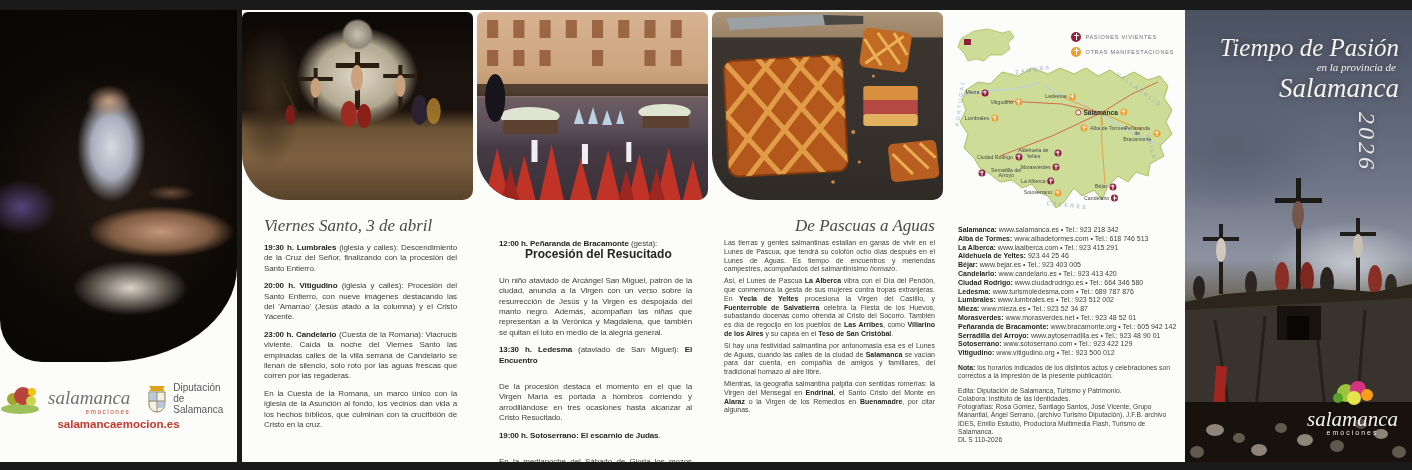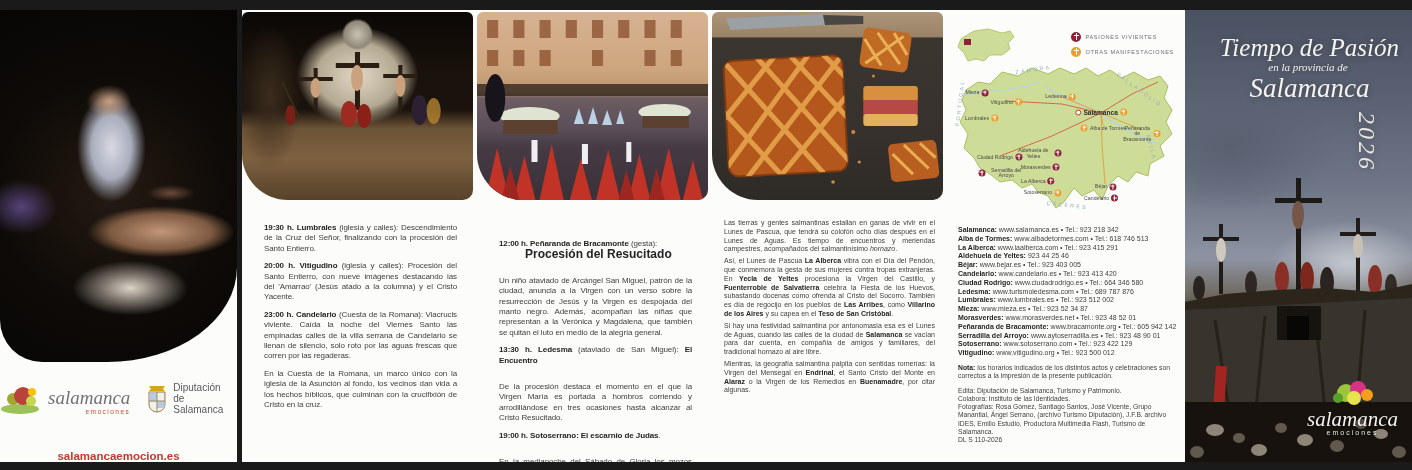--- a/index.html
+++ b/index.html
@@ -19,21 +19,21 @@
    radial-gradient(ellipse 92px 32px at 68% 63%, #c29678 0%, #7e5a41 55%, rgba(60,40,28,0) 80%),
    radial-gradient(ellipse 30px 10px at 72% 52%, #6b4a38 0%, rgba(0,0,0,0) 80%),
    radial-gradient(ellipse 50px 38px at 9% 56%, #55447a 0%, rgba(85,68,122,0) 72%),
    radial-gradient(circle at 48% 52%, #241a12 0%, #0d0a07 55%, #070605 100%);}
 .brand-row{position:absolute;left:0;right:0;top:372px;display:flex;justify-content:center;gap:16px;align-items:center}
 .brand-sal{display:flex;align-items:flex-end;gap:4px}
 .sal-script{font-family:"Liberation Serif",serif;font-style:italic;font-size:19px;color:#6f7072;line-height:18px}
 .sal-sub{font-size:6.5px;letter-spacing:1.5px;color:#d0452c;text-align:right;margin-top:1px}
 .brand-dip{display:flex;align-items:center;gap:5px}
 .dip-text{font-size:10px;color:#58595b;line-height:11px}
-.website{position:absolute;left:0;right:0;top:440px;text-align:center;font-weight:bold;font-size:11.5px;color:#c5382d}
+.website{position:absolute;left:0;right:0;top:408px;text-align:center;font-weight:bold;font-size:11.5px;color:#c5382d}
 
 
 .col .photo{position:absolute;top:2px;left:0;right:4px;height:188px;border-radius:6px 6px 10px 46px;overflow:hidden}
 .ph-svg{position:absolute;inset:0;width:100%;height:100%}
 .txt{position:absolute;top:206px;left:22px;right:20px;bottom:4px}
 h2.script{font-family:"Liberation Serif",serif;font-style:italic;font-weight:500;font-size:17px;color:#4a4a4a}
 p.ev{margin-top:7px;font-size:8px;line-height:10.4px;text-align:justify;color:#3e3e3e;letter-spacing:-0.1px}
 p.desc{margin-top:16px;font-size:8px;line-height:10.4px;text-align:justify;color:#3e3e3e;letter-spacing:-0.1px}
 p.sub{margin:0 0 0 26px;font-size:12px;line-height:10.4px;color:#3e3e3e}
 p b{color:#252525}
@@ -83,21 +83,21 @@
 .info-line b{color:#1f1f1f}
 p.nota{margin-top:6px;font-size:6.8px;line-height:8.4px;color:#3e3e3e}
 .credits{margin-top:6px}
 .credit-line{font-size:6.7px;line-height:8.2px;color:#3e3e3e}
 
 
 #panel-title{left:1185px;width:227px;background:
   radial-gradient(ellipse 110px 60px at 72% 56%, #c3c7cf 0%, rgba(195,199,207,0) 70%),
   radial-gradient(ellipse 140px 90px at 20% 30%, #596070 0%, rgba(89,96,112,0) 75%),
   linear-gradient(180deg,#4a5161 0%,#5b6273 20%,#707788 40%,#8d93a1 55%,#6f6a60 63%,#3a342b 68%,#2b261f 78%,#191510 90%,#131010 100%)}
-.title-block{position:absolute;top:24px;right:13px;text-align:center;color:#f4f3ee;
+.title-block{position:absolute;top:24px;right:13px;text-align:right;color:#f4f3ee;
   font-family:"Liberation Serif",serif;font-style:italic;text-shadow:0 0 6px rgba(0,0,0,.35)}
 .t1{font-size:25px;line-height:27px}
 .t2{font-size:11px;line-height:13px;padding-right:3px}
 .t3{font-size:27px;line-height:28px}
 .year{position:absolute;top:102px;right:32px;font-size:24px;color:#e8e7e2;
   font-family:"Liberation Serif",serif;font-style:italic;writing-mode:vertical-rl;letter-spacing:3px;text-shadow:0 0 6px rgba(0,0,0,.35)}
 .logo-right{position:absolute;right:14px;bottom:26px;text-align:center}
 .lr-script{font-family:"Liberation Serif",serif;font-style:italic;font-size:21px;color:#f5f4ef;line-height:20px;text-shadow:0 1px 3px rgba(0,0,0,.6)}
 .lr-sub{font-size:7px;letter-spacing:2px;color:#eceae4;text-shadow:0 1px 2px rgba(0,0,0,.6)}
 .calvary{position:absolute;inset:0;width:100%;height:100%}
@@ -155,20 +155,21 @@
         <ellipse cx="157" cy="74" rx="5" ry="11" fill="#c9a17d"></ellipse>
         <ellipse cx="106" cy="102" rx="8" ry="13" fill="#9e2b22"></ellipse>
         <ellipse cx="121" cy="104" rx="7" ry="12" fill="#8a2018"></ellipse>
         <ellipse cx="176" cy="98" rx="8" ry="15" fill="#2c2033"></ellipse>
         <ellipse cx="190" cy="99" rx="7" ry="13" fill="#b5842f" opacity=".8"></ellipse>
         <ellipse cx="48" cy="103" rx="5" ry="10" fill="#7a1e18"></ellipse>
         <line x1="40" y1="70" x2="56" y2="104" stroke="#3a2b18" stroke-width="2"></line>
       </svg>
     </div>
     <div class="txt">
+      <h2 class="script">Viernes Santo, 3 de abril</h2>
       <div>
           <p class="ev"><b>19:30 h. Lumbrales </b><span>(iglesia y calles): Descendimiento de la Cruz del Señor, finalizando con la procesión del Santo Entierro.</span></p>
           <p class="ev"><b>20:00 h. Vitigudino </b><span>(iglesia y calles): Procesión del Santo Entierro, con nueve imágenes destacando las del 'Amarrao' (Jesús atado a la columna) y el Cristo Yacente.</span></p>
           <p class="ev"><b>23:00 h. Candelario </b><span>(Cuesta de la Romana): Viacrucis viviente. Caída la noche del Viernes Santo las empinadas calles de la villa serrana de Candelario se llenan de silencio, solo roto por las aguas frescas que corren por las regaderas.</span></p>
           <p class="ev"><span>En la Cuesta de la Romana, un marco único con la iglesia de la Asunción al fondo, los vecinos dan vida a los hechos bíblicos, que culminan con la crucifixión de Cristo en la cruz.</span></p>
         </div>
     </div>
   </section>
 
   <section class="panel col" id="col-domingo">
@@ -274,20 +275,21 @@
           <rect x="176" y="130" width="48" height="38" rx="5" fill="#b85e20"></rect>
           <path d="M180 140l18 22M192 132l22 26M208 132l14 16" stroke="#e9ad52" stroke-width="3" fill="none"></path>
         </g>
         <circle cx="140" cy="120" r="2" fill="#c98a45"></circle>
           <circle cx="146" cy="150" r="1.6" fill="#c98a45"></circle>
         <circle cx="120" cy="170" r="1.8" fill="#c98a45"></circle>
           <circle cx="160" cy="64" r="1.5" fill="#c98a45"></circle>
       </svg>
     </div>
     <div class="txt">
+      <h2 class="script">De Pascuas a Aguas</h2>
       <div>
           <p class="pp"><span>Las tierras y gentes salmantinas estallan en ganas de vivir en el Lunes de Pascua, que tendrá su colofón ocho días después en el Lunes de Aguas. Es tiempo de encuentros y meriendas campestres, acompañados del salmantinísimo </span><i>hornazo</i><span>.</span></p>
           <p class="pp"><span>Así, el Lunes de Pascua </span><b>La Alberca</b><span> vibra con el Día del Pendón, que conmemora la gesta de sus mujeres contra tropas extranjeras. En </span><b>Yecla de Yeltes</b><span> procesiona la Virgen del Castillo, y </span><b>Fuenterroble de Salvatierra</b><span> celebra la Fiesta de los Huevos, subastando docenas como ofrenda al Cristo del Socorro. También es día de regocijo en los pueblos de </span><b>Las Arribes</b><span>, como </span><b>Villarino de los Aires</b><span> y su capea en el </span><b>Teso de San Cristóbal</b><span>.</span></p>
           <p class="pp"><span>Si hay una festividad salmantina por antonomasia esa es el Lunes de Aguas, cuando las calles de la ciudad de </span><b>Salamanca</b><span> se vacían para dar cuenta, en compañía de amigos y familiares, del tradicional hornazo al aire libre.</span></p>
           <p class="pp"><span>Mientras, la geografía salmantina palpita con sentidas romerías: la Virgen del Mensegal en </span><b>Endrinal</b><span>, el Santo Cristo del Monte en </span><b>Alaraz</b><span> o la Virgen de los Remedios en </span><b>Buenamadre</b><span>, por citar algunas.</span></p>
         </div>
     </div>
   </section>
 
   <section class="panel" id="col-info">

